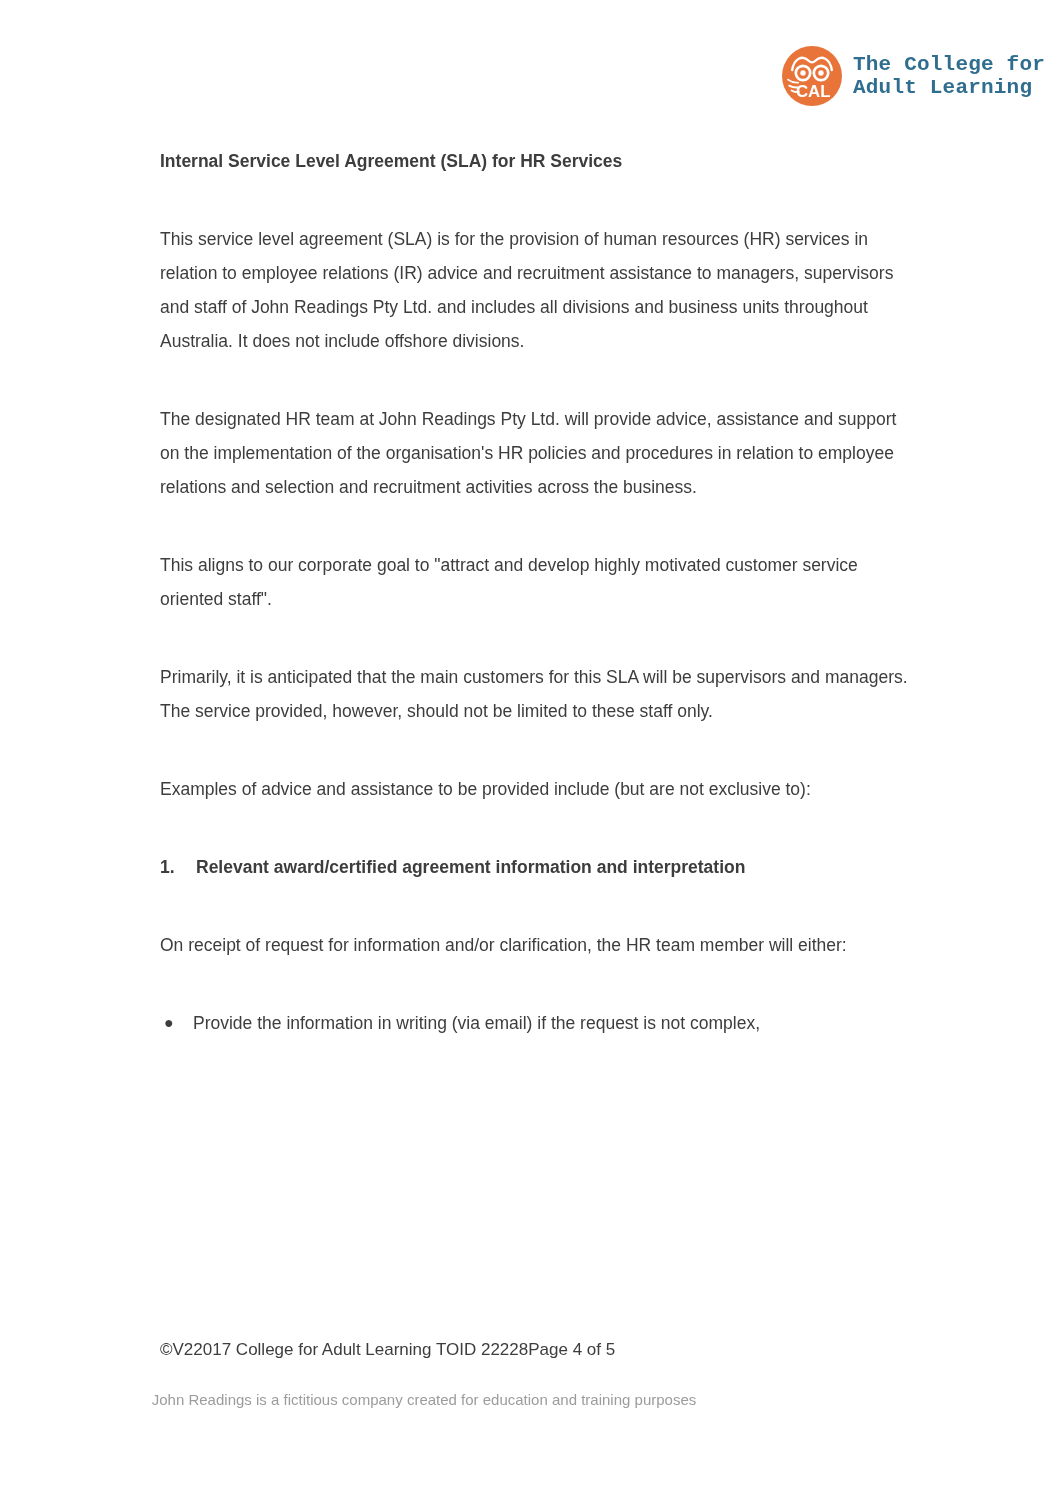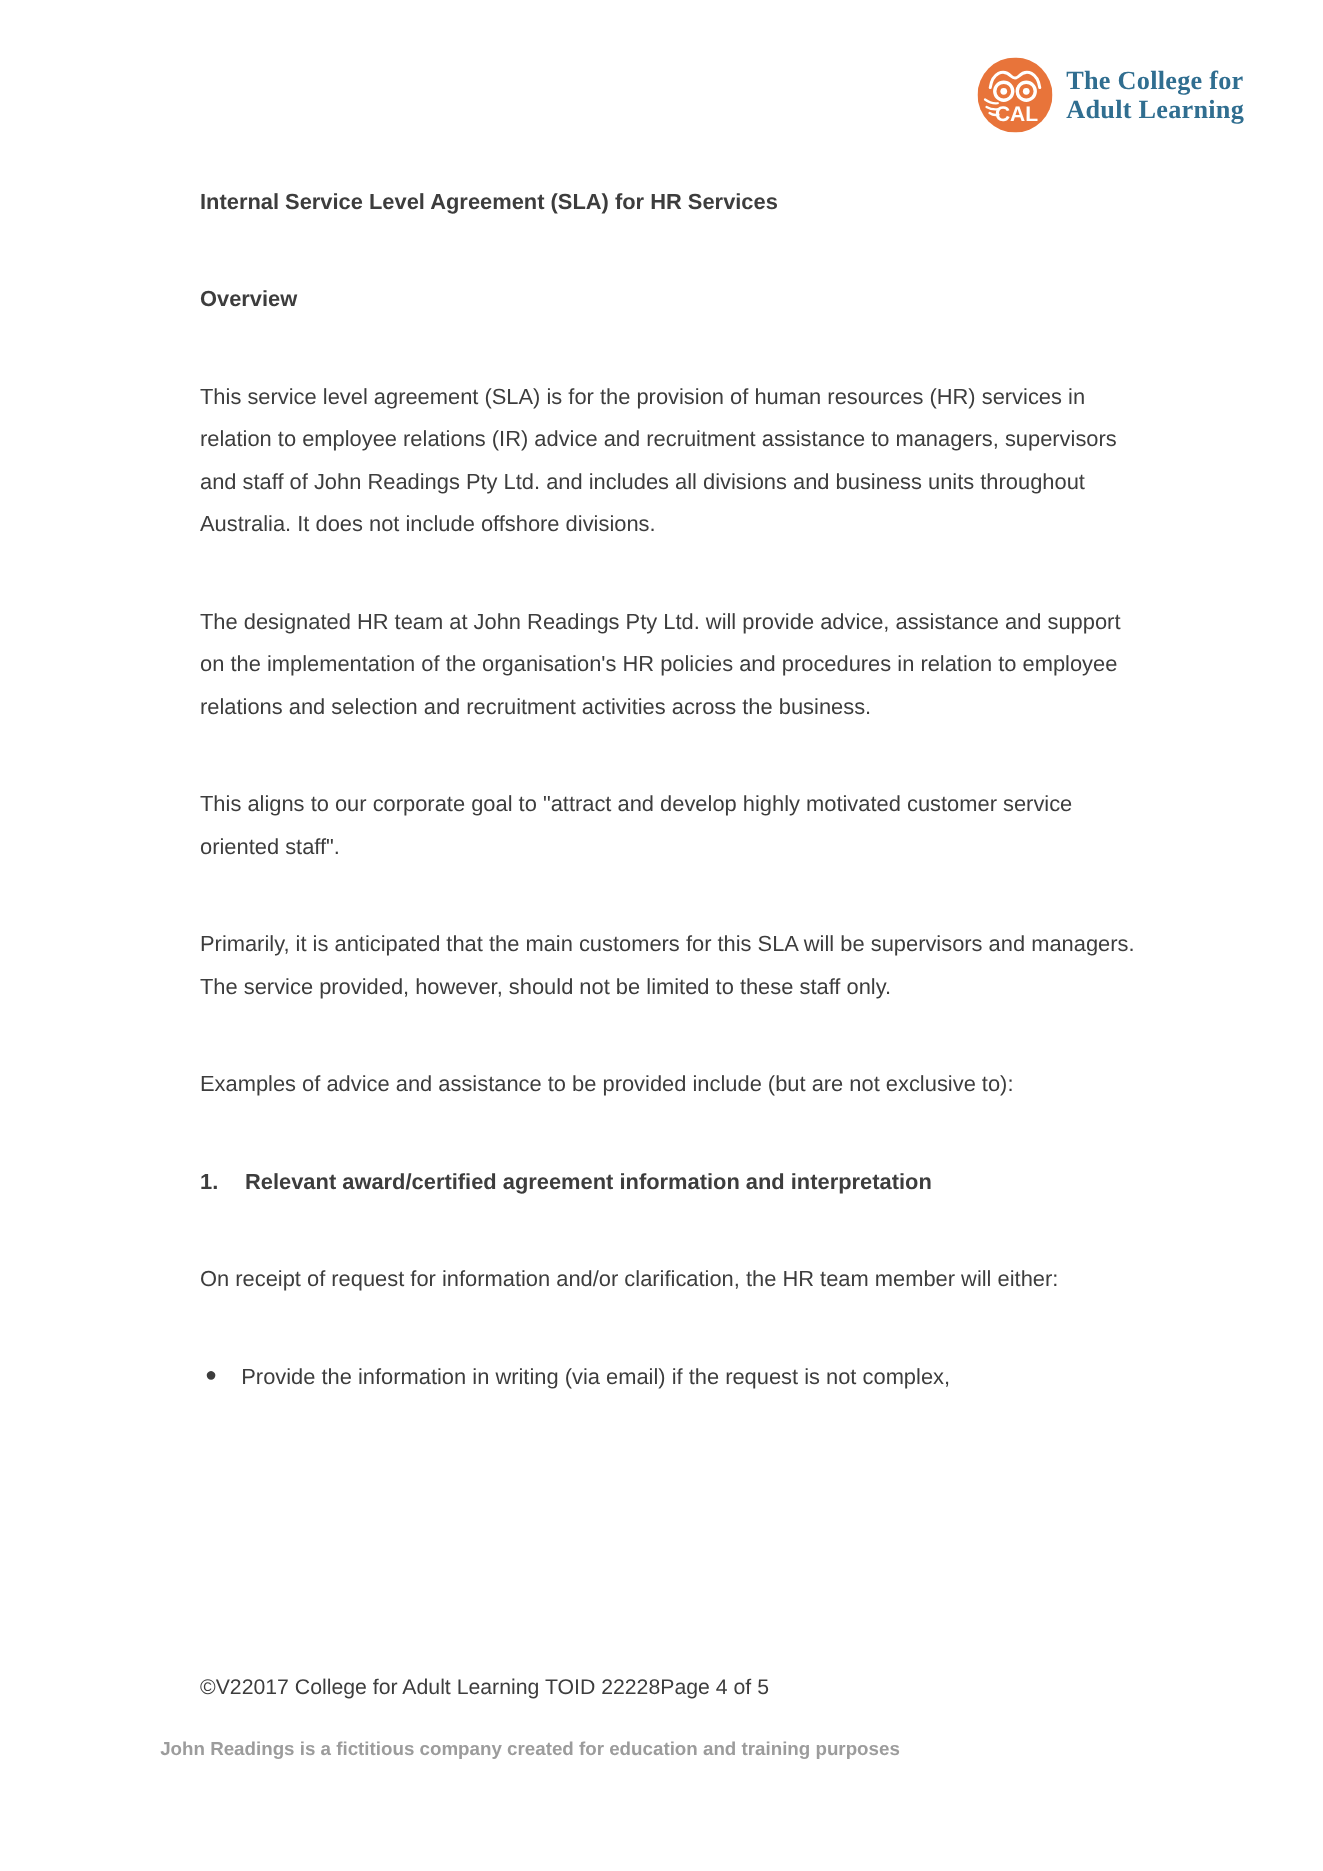--- a/index.html
+++ b/index.html
@@ -17,21 +17,21 @@
   .logo {
     position: absolute;
     top: 46px;
     left: 782px;
     display: flex;
     align-items: center;
     gap: 11px;
   }
   .logo svg { width: 60px; height: 60px; display: block; }
   .logo-name {
-    font-family: Liberation Serif, serif;
+    font-family: Liberation Mono, monospace;
     font-weight: 600;
     font-size: 21px;
     line-height: 23px;
     color: #306e90;
     letter-spacing: 0.2px;
   }
 
   
   .doc {
     position: absolute;
@@ -62,21 +62,20 @@
     color: #3d3d3d;
   }
   .disclaimer {
     position: absolute;
     left: 0;
     top: 1391px;
     width: 848px;
     text-align: center;
     font-size: 15px;
     color: #9c9c9c;
-    font-weight: bold;
   }
 </style>
 </head>
 <body>
 
 <div class="page">
 
   <header class="logo">
     <svg viewBox="0 0 100 100" aria-hidden="true">
       <circle cx="50" cy="50" r="50" fill="#E8743A"></circle>
@@ -92,21 +91,20 @@
     </svg>
     <div class="logo-name">
       <div>The College for</div>
       <div>Adult Learning</div>
     </div>
   </header>
 
   <main class="doc">
     <p class="h">Internal Service Level Agreement (SLA) for HR Services</p>
 
-    <p class="h">Overview</p>
 
     <p>This service level agreement (SLA) is for the provision of human resources (HR) services in relation to employee relations (IR) advice and recruitment assistance to managers, supervisors and staff of John Readings Pty Ltd. and includes all divisions and business units throughout Australia. It does not include offshore divisions.</p>
 
 
     <p>The designated HR team at John Readings Pty Ltd. will provide advice, assistance and support on the implementation of the organisation's HR policies and procedures in relation to employee relations and selection and recruitment activities across the business.</p>
 
     <p>This aligns to our corporate goal to "attract and develop highly motivated customer service oriented staff".</p>
 
     <p>Primarily, it is anticipated that the main customers for this SLA will be supervisors and managers. The service provided, however, should not be limited to these staff only.</p>
 

